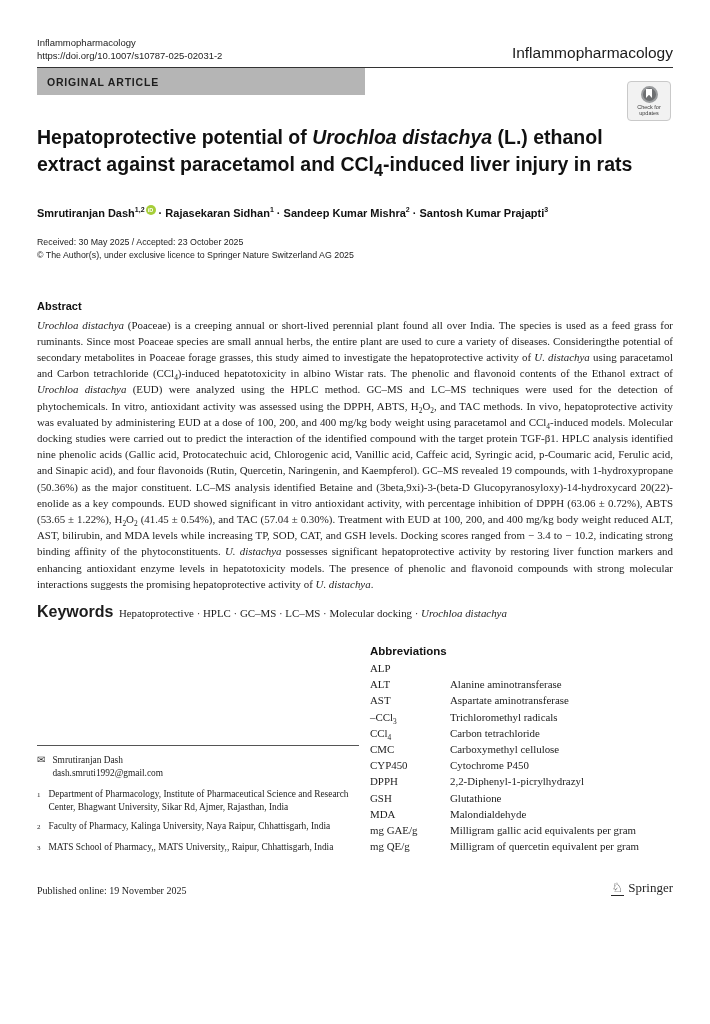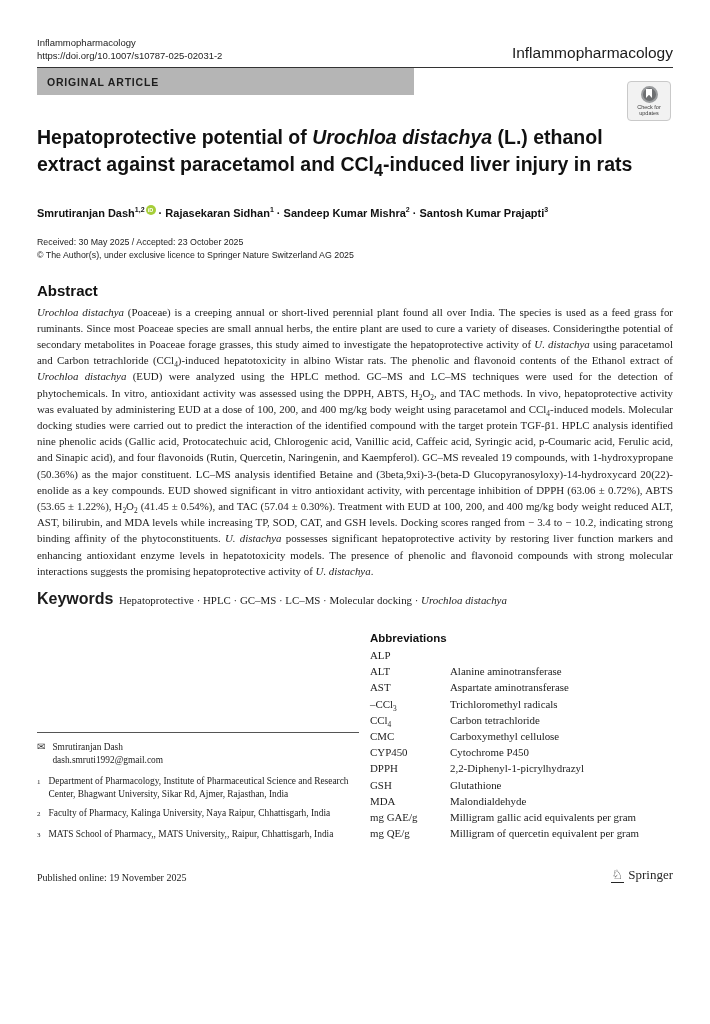--- a/index.html
+++ b/index.html
@@ -14,21 +14,21 @@
   }
 
   
   .hdr { display:flex; justify-content:space-between; align-items:flex-end; }
   .hdr-left { font-family:"Liberation Sans", sans-serif; font-size:9.5px; line-height:13px; color:#222; }
   .hdr-right { font-family:"Liberation Sans", sans-serif; font-size:15.5px; color:#1a1a1a; }
   .top-rule { border:none; border-top:1.6px solid #333; margin-top:5px; }
 
   .bar-row { position:relative; margin-top:0; }
   .type-bar {
-    background:#b5b5b5; width:377px; height:27px;
+    background:#b5b5b5; width:328px; height:27px;
     display:flex; align-items:center; padding-left:10px;
     font-family:"Liberation Sans", sans-serif; font-weight:bold;
     font-size:10.5px; letter-spacing:0.8px; color:#1d1d1d;
   }
   .updates-badge {
     position:absolute; right:2px; top:13px;
     width:44px; height:40px;
     border:1px solid #c9c9c9; border-radius:4px;
     background:#f2f2f2;
     display:flex; flex-direction:column; align-items:center; justify-content:center;
@@ -66,21 +66,21 @@
     background:#a6ce39; color:#fff; font-size:5.5px; font-weight:bold;
     text-align:center; line-height:10px; vertical-align:super; margin-left:1px;
     font-family:"Liberation Sans", sans-serif;
   }
   .dates {
     margin-top:17px;
     font-family:"Liberation Sans", sans-serif; font-size:8.8px; line-height:13px; color:#222;
   }
 
   
-  .abs-head { margin-top:20px; font-family:"Liberation Sans", sans-serif; font-weight:bold; font-size:15px; color:#111; }
+  .abs-head { margin-top:38px; font-family:"Liberation Sans", sans-serif; font-weight:bold; font-size:11px; color:#111; }
   .abs-body {
     margin-top:5px; font-size:10.9px; line-height:16.2px;
     text-align:justify; color:#1c1c1c;
   }
   .abs-body sub, .abbr-col sub { font-size:68%; line-height:0; }
   .keywords { margin-top:11px; font-size:10.9px; }
   .keywords .kw-label { font-family:"Liberation Sans", sans-serif; font-weight:bold; font-size:16px; }
 
   
   .bottom { display:flex; align-items:flex-end; margin-top:24px; }

